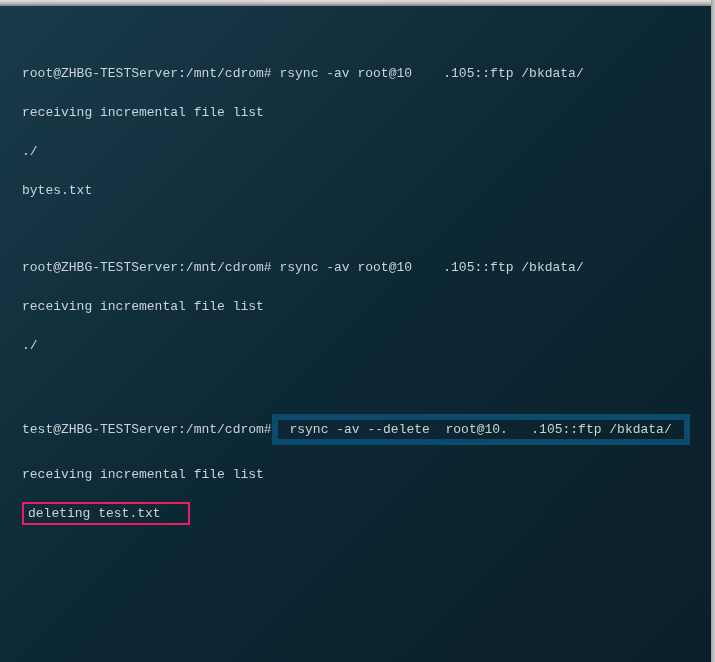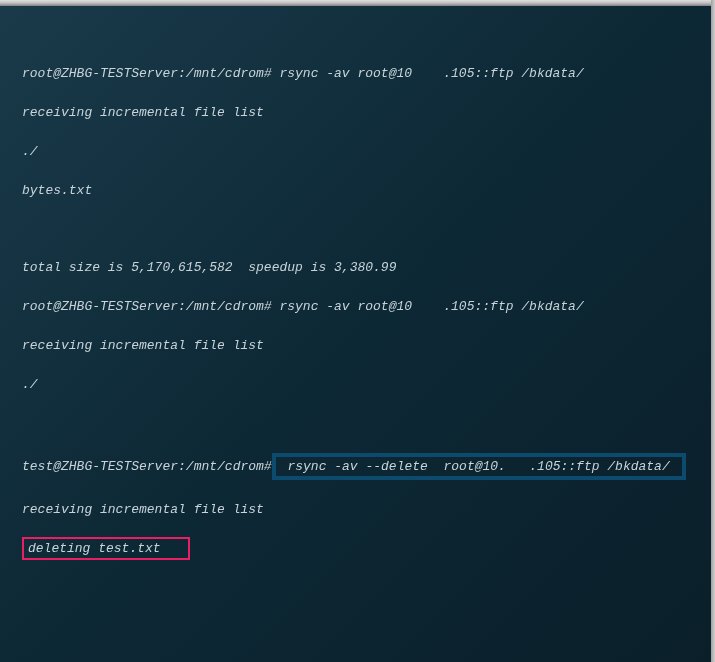--- a/index.html
+++ b/index.html
@@ -19,24 +19,23 @@
       position: relative;
     }
     .terminal {
       padding: 42px 20px 10px 20px;
       line-height: 1.5;
       white-space: pre-wrap;
     }
     .line {
       display: block;
       min-height: 19px;
-      font-style: italic;
     }
     .highlight-cmd {
-      border: 4px solid #0c4a6e;
+      border: 6px solid #0c4a6e;
       padding: 0 4px;
       display: inline-block;
     }
     .highlight-del {
       border: 2px solid #e91e63;
       padding: 0 4px;
       display: inline-block;
       margin-top: -2px;
     }
     .top-border {
@@ -61,21 +60,20 @@
 
 <div class="top-border"></div>
 <div class="right-border"></div>
 
 <div class="terminal">
 <span class="line">root@ZHBG-TESTServer:/mnt/cdrom# rsync -av root@10    .105::ftp /bkdata/</span>
 <span class="line">receiving incremental file list</span>
 <span class="line">./</span>
 <span class="line">bytes.txt</span>
 <span class="line"></span>
-<span class="line">total size is 5,170,615,582  speedup is 3,380.99</span>
 <span class="line">root@ZHBG-TESTServer:/mnt/cdrom# rsync -av root@10    .105::ftp /bkdata/</span>
 <span class="line">receiving incremental file list</span>
 <span class="line">./</span>
 <span class="line"></span>
 <span class="line"><span>test@ZHBG-TESTServer:/mnt/cdrom#</span><span class="highlight-cmd"> rsync -av --delete  root@10.   .105::ftp /bkdata/ </span></span>
 <span class="line">receiving incremental file list</span>
 <span class="line"><span class="highlight-del">deleting test.txt   </span></span>
 
 
 

